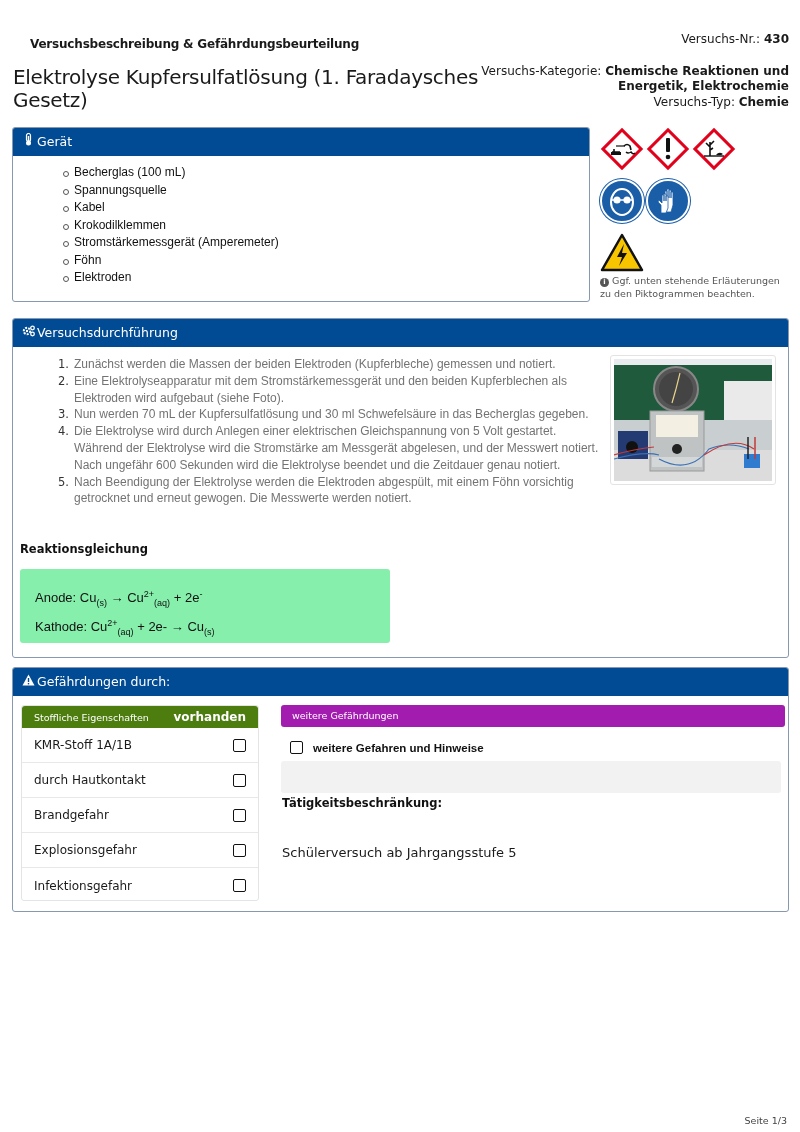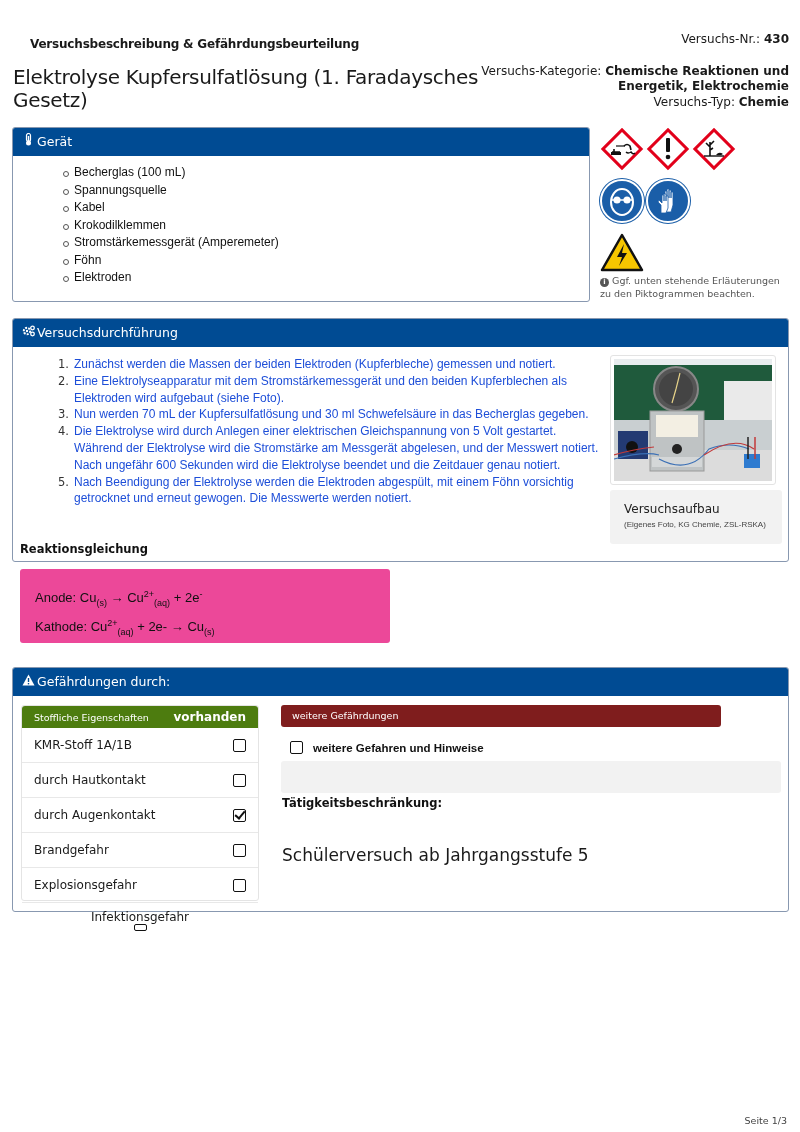--- a/index.html
+++ b/index.html
@@ -29,51 +29,51 @@
   .ghs { width: 44px; height: 44px; position: relative; }
   .ghs .diamond { position: absolute; left: 7px; top: 7px; width: 30px; height: 30px; border: 3px solid #e2001a; background: #fff; transform: rotate(45deg); }
   .ghs .glyph { position: absolute; left: 0; top: 0; width: 44px; height: 44px; line-height: 44px; text-align: center; font-size: 18px; font-weight: bold; color: #111; }
   .mand-row { display: flex; gap: 2px; margin-top: 8px; }
   .mand { width: 44px; height: 44px; border-radius: 50%; background: #1a5ea8; border: 2px solid #fff; box-shadow: 0 0 0 1px #1a5ea8; color: #fff; text-align: center; line-height: 40px; font-size: 22px; }
   .warn { margin-top: 10px; width: 44px; height: 40px; position: relative; }
   .warn svg { display: block; }
   .picto-note { margin-top: 2px; font-size: 9.5px; color: #555; line-height: 12.5px; width: 185px; }
   .info-dot { display: inline-block; width: 9px; height: 9px; border-radius: 50%; background: #555; color: #fff; font-size: 7px; line-height: 9px; text-align: center; font-weight: bold; vertical-align: 0px; }
 
-  .durchf { left: 12px; top: 318px; width: 777px; height: 244px; }
+  .durchf { left: 12px; top: 318px; width: 777px; height: 340px; }
   .durchf ol { position: absolute; left: 45px; top: 37px; width: 550px; list-style: none; counter-reset: st; }
-  .durchf li { counter-increment: st; position: relative; font-family: "Liberation Sans", sans-serif; font-size: 12px; line-height: 16.8px; color: #1d4ed8; padding-left: 16px; }
+  .durchf li { counter-increment: st; position: relative; font-family: "Liberation Sans", sans-serif; font-size: 12px; line-height: 16.8px; color: #737373; padding-left: 16px; }
   .durchf li::before { content: counter(st) "."; position: absolute; left: 0; top: 0; font-family: "DejaVu Sans", sans-serif; font-size: 11.5px; color: #333; }
 
   .photo-card { left: 597px; top: 36px; width: 166px; height: 130px; border: 1px solid #e3e3e3; border-radius: 3px; background: #fff; padding: 3px; }
   .photo { width: 158px; height: 122px; position: relative; overflow: hidden; background: #f3f3f3; }
   .caption-box { left: 597px; top: 171px; width: 172px; height: 54px; background: #f2f2f2; border-radius: 3px; padding: 12px 0 0 14px; }
   .caption-title { font-size: 12px; color: #222; }
   .caption-sub { font-family: "Liberation Sans", sans-serif; font-size: 8px; color: #444; line-height: 14px; margin-top: 2px; }
 
   .reak-label { left: 7px; top: 223px; font-size: 11.5px; font-weight: bold; color: #111; }
-  .reak-box { left: 7px; top: 250px; width: 370px; height: 74px; background: #ec4899; border-radius: 3px; padding: 15px 0 0 15px; font-family: "Liberation Sans", sans-serif; font-size: 13px; line-height: 20px; color: #111; }
+  .reak-box { left: 7px; top: 250px; width: 370px; height: 74px; background: #86efac; border-radius: 3px; padding: 15px 0 0 15px; font-family: "Liberation Sans", sans-serif; font-size: 13px; line-height: 20px; color: #111; }
   .reak-box sub, .reak-box sup { font-size: 9px; }
 
   .gefahr { left: 12px; top: 667px; width: 777px; height: 245px; }
   .stoff { left: 8px; top: 37px; width: 238px; height: 196px; border: 1px solid #e4e4e4; border-radius: 3px; }
   .stoff-head { height: 22px; background: #4d7c0f; color: #fff; border-radius: 3px 3px 0 0; display: flex; justify-content: space-between; align-items: center; padding: 0 12px; }
   .stoff-head .l { font-size: 9.5px; }
   .stoff-head .r { font-size: 12px; font-weight: bold; }
   .stoff-row { height: 35px; border-bottom: 1px solid #e8e8e8; display: flex; align-items: center; justify-content: space-between; padding: 7px 12px; font-size: 12px; color: #1a1a1a; }
-  .stoff-row:last-child { border-bottom: none; flex-direction: column; }
+  .stoff-row:last-child { border-bottom: none; }
   .cb { width: 13px; height: 13px; border: 1.6px solid #111; border-radius: 2px; position: relative; background: #fff; }
   .cb.checked::after { content: ""; position: absolute; left: 3px; top: -1px; width: 4px; height: 8px; border: solid #111; border-width: 0 2.2px 2.2px 0; transform: rotate(40deg); }
 
-  .weitere-head { left: 268px; top: 37px; width: 440px; height: 22px; background: #7f1d1d; color: #fff; border-radius: 3px; font-size: 9.5px; line-height: 22px; padding-left: 11px; }
+  .weitere-head { left: 268px; top: 37px; width: 504px; height: 22px; background: #a21caf; color: #fff; border-radius: 3px; font-size: 9.5px; line-height: 22px; padding-left: 11px; }
   .weitere-cb-row { left: 277px; top: 73px; display: flex; align-items: center; gap: 10px; }
   .weitere-cb-label { font-family: "Liberation Sans", sans-serif; font-size: 11.5px; font-weight: bold; color: #111; }
   .weitere-box { left: 268px; top: 93px; width: 500px; height: 32px; background: #f2f2f2; border-radius: 3px; }
   .taet-label { left: 269px; top: 128px; font-size: 11.5px; font-weight: bold; color: #111; }
-  .taet-value { left: 269px; top: 177px; font-size: 17px; color: #1a1a1a; }
+  .taet-value { left: 269px; top: 177px; font-size: 13px; color: #1a1a1a; }
 
   .page-num { right: 13px; top: 1115px; font-size: 9.5px; color: #444; }
 </style>
 </head>
 <body>
 
 <div class="abs doc-type">Versuchsbeschreibung &amp; Gefährdungsbeurteilung</div>
 <h1 class="abs doc-title">Elektrolyse Kupfersulfatlösung (1. Faradaysches Gesetz)</h1>
 
 <div class="abs meta meta-nr">
@@ -203,24 +203,20 @@
         <rect x="4" y="72" width="30" height="28" fill="#233a73"></rect>
         <circle cx="18" cy="88" r="6" fill="#111"></circle>
         <path d="M0 100 q30 -8 45 -4 M45 100 q30 16 50 -10 q20 -8 40 0" stroke="#3a6fb5" stroke-width="1.2" fill="none"></path>
         <path d="M0 96 q20 -6 40 -8 M90 96 q30 -20 50 -6" stroke="#c23a3a" stroke-width="1.2" fill="none"></path>
         <rect x="130" y="95" width="16" height="14" fill="#2e7bd0"></rect>
         <line x1="134" y1="78" x2="134" y2="100" stroke="#222" stroke-width="1.5"></line>
         <line x1="141" y1="78" x2="141" y2="100" stroke="#c23a3a" stroke-width="1.5"></line>
       </svg>
     </div>
   </div>
-  <div class="abs caption-box">
-    <div class="caption-title">Versuchsaufbau</div>
-    <div class="caption-sub">(Eigenes Foto, KG Chemie, ZSL-RSKA)</div>
-  </div>
 
   <div class="abs reak-label">Reaktionsgleichung</div>
   <div class="abs reak-box">
     <div><span>Anode: </span><span>Cu</span><sub>(s)</sub><span> → </span><span>Cu</span><sup>2+</sup><sub>(aq)</sub><span> + 2e</span><sup>-</sup></div>
     <div><span>Kathode: </span><span>Cu</span><sup>2+</sup><sub>(aq)</sub><span> + 2e- → </span><span>Cu</span><sub>(s)</sub></div>
   </div>
 </section>
 
 <section class="abs panel gefahr">
   <div class="panel-head">
@@ -241,24 +237,20 @@
     <div id="stoff-rows">
         <div class="stoff-row">
           <span>KMR-Stoff 1A/1B</span>
           <span class="cb"></span>
         </div>
         <div class="stoff-row">
           <span>durch Hautkontakt</span>
           <span class="cb"></span>
         </div>
         <div class="stoff-row">
-          <span>durch Augenkontakt</span>
-          <span class="cb checked"></span>
-        </div>
-        <div class="stoff-row">
           <span>Brandgefahr</span>
           <span class="cb"></span>
         </div>
         <div class="stoff-row">
           <span>Explosionsgefahr</span>
           <span class="cb"></span>
         </div>
         <div class="stoff-row">
           <span>Infektionsgefahr</span>
           <span class="cb"></span>

